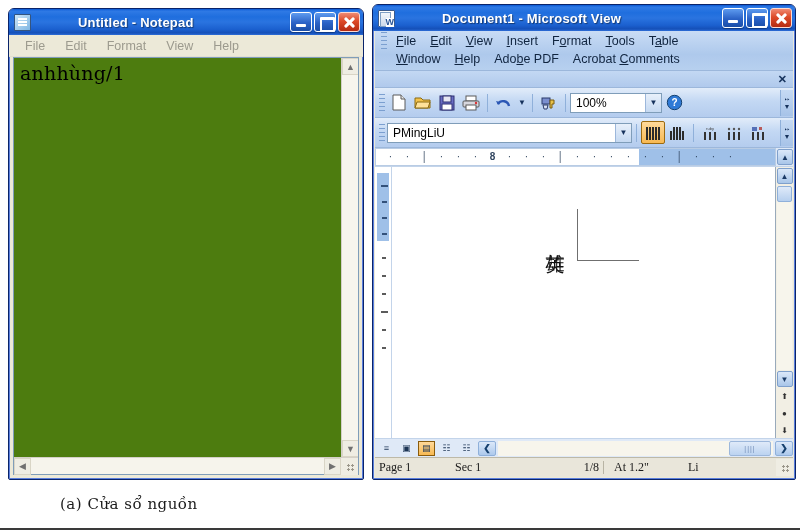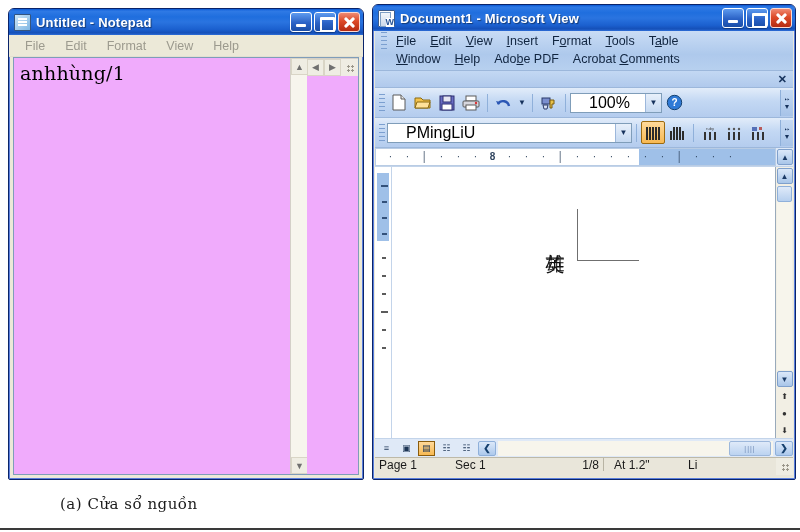--- a/index.html
+++ b/index.html
@@ -28,21 +28,21 @@
         #2a74e0 50%, #1b60cf 78%, #1550b8 92%, #2d6ed8 100%);
     display: flex; align-items: center;
     padding: 0 3px 0 5px;
     position: relative;
   }
   .xp-title-icon { width: 17px; height: 17px; flex: 0 0 17px; margin-right: 5px; position: relative; }
   .xp-title-text {
     color: #ffffff; font-size: 13px; font-weight: bold;
     letter-spacing: .2px; white-space: nowrap;
     text-shadow: 1px 1px 1px rgba(0,0,0,.45);
-    flex: 1 1 auto; overflow: hidden;
+    flex: 1 1 auto; overflow: hidden; margin-left: 42px;
   }
   .xp-btns { display: flex; gap: 2px; align-items: center; flex: 0 0 auto; }
   .xp-btn {
     width: 22px; height: 20px; border-radius: 3px;
     border: 1px solid #ffffff;
     position: relative;
     box-shadow: 0 1px 1px rgba(0,0,0,.3);
   }
   .xp-btn.min  { background: linear-gradient(to bottom,#5e9bef,#2b62c6 55%,#1b4ea8); }
   .xp-btn.max  { background: linear-gradient(to bottom,#5e9bef,#2b62c6 55%,#1b4ea8); }
@@ -75,22 +75,22 @@
   .np-menubar {
     height: 22px; background:#ece9d8;
     display:flex; align-items:center; padding-left:6px; gap:0;
     border-bottom:1px solid #e3e0d0;
   }
   .np-menu {
     font-size: 12.5px; color:#9c9a8e; padding: 1px 10px; white-space:nowrap;
   }
   .np-client {
     position:absolute; left:4px; right:4px; top:48px; bottom:4px;
-    background:#f0abfc; border:1px solid #7f9db9;
-    display:flex; flex-direction:row;justify-content:space-between;
+    background:#4d7c0f; border:1px solid #7f9db9;
+    display:flex; flex-direction:column;justify-content:space-between;
   }
   .np-textwrap { flex:1 1 auto; display:flex; overflow:hidden; }
   .np-text {
     flex:1 1 auto; padding:4px 6px; font-size:19px;
     font-family:"DejaVu Serif", serif; color:#000; line-height:1.2;
     white-space:pre; letter-spacing:.2px;
   }
   .np-vscroll {
     flex:0 0 17px; width:17px; background:#f6f4ec;
     border-left:1px solid #d4d0c8; display:flex; flex-direction:column;
@@ -161,21 +161,21 @@
     display:flex; align-items:center; justify-content:center;
   }
   .tb-btn.sel {
     background: linear-gradient(to bottom,#ffd99a,#f7b953);
     border:1px solid #9c6a10; border-radius:2px;
   }
   .tb-combo {
     height:20px; background:#fff; border:1px solid #7f9db9;
     display:flex; align-items:center; position:relative;
   }
-  .tb-combo .val { font-size:16px; padding-left:18px; color:#000; white-space:nowrap; flex:1 1 auto;}
+  .tb-combo .val { font-size:12px; padding-left:5px; color:#000; white-space:nowrap; flex:1 1 auto;}
   .tb-combo .arrow {
     width:16px; height:18px; flex:0 0 16px;
     background: linear-gradient(to bottom,#e8f0fb,#c5d9f2);
     border-left:1px solid #9cb7db;
     display:flex; align-items:center; justify-content:center;
     font-size:8px; color:#16325c;
   }
   .tb-overflow {
     width:13px; flex:0 0 13px; height:26px; margin-left:auto;
     background: linear-gradient(to bottom,#c6daf4,#a7c3e8);
@@ -271,23 +271,23 @@
   }
   .hs-thumb span { font-size:7px; color:#6f8bb5; letter-spacing:1px; }
   .hs-right {
     width:18px; height:15px; flex:0 0 18px;
     background: linear-gradient(to bottom,#dbe8f9,#adc9ec);
     border:1px solid #8fb0da; border-radius:2px;
     display:flex; align-items:center; justify-content:center;
     font-size:9px; color:#16406e; font-weight:bold;
   }
   .wd-status {
-    height:20px; display:flex; align-items:flex-start;
+    height:20px; display:flex; align-items:center;
     background:#e9e6da; border-top:1px solid #bdb9a8;
-    font-size:12px; color:#1a1a1a;
+    font-size:12px; color:#1a1a1a;font-family:Liberation Serif, serif;
   }
   .st-cell { padding:0 4px; white-space:nowrap; }
   .st-sep { width:1px; height:13px; background:#b8b4a4; }
 
   
   .caption {
     position:absolute; font-family:"DejaVu Serif", serif;
     font-size:15px; color:#1a1a1a; white-space:nowrap; letter-spacing:.5px;
   }
   #cap-a { left: 60px; top: 495px; text-align: center; }

